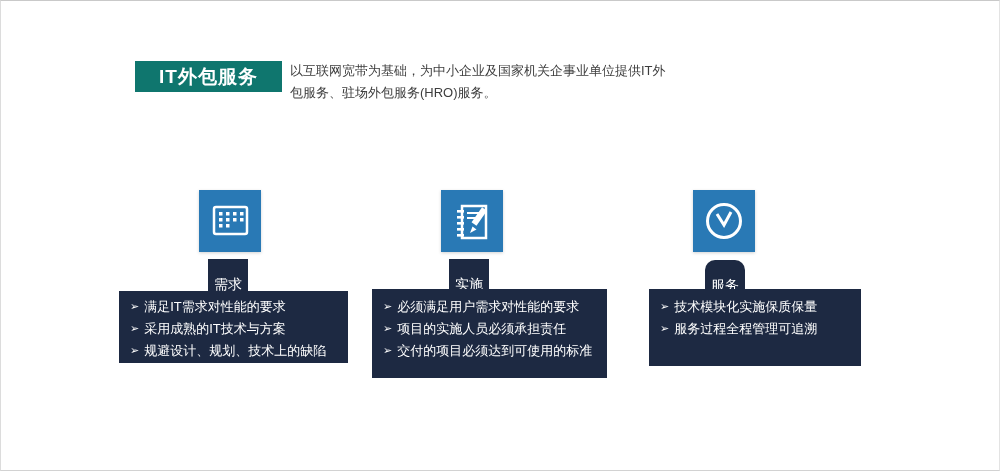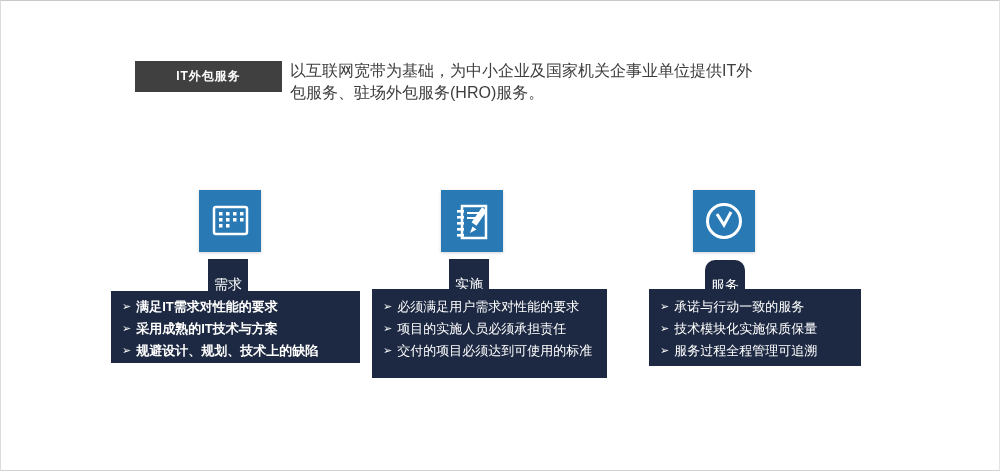--- a/index.html
+++ b/index.html
@@ -10,27 +10,27 @@
     background:#ffffff;
     border-top:1px solid #c9c9c9;
     border-left:1px solid #dcdcdc;
     border-right:1px solid #e3e3e3;
     border-bottom:1px solid #d2d2d2;
     font-family:"Liberation Sans","DejaVu Sans",sans-serif;
     overflow:hidden;
   }
   .title-box{
     position:absolute;left:134px;top:60px;width:147px;height:31px;
-    background:#404040;color:#ffffff;
-    font-size:12px;font-weight:bold;letter-spacing:1px;
+    background:#0f766e;color:#ffffff;
+    font-size:19px;font-weight:bold;letter-spacing:1px;
     line-height:31px;text-align:center;
   }
   .desc{
     position:absolute;left:289px;top:59px;
-    font-size:16px;line-height:22px;color:#3d3d3d;
+    font-size:13px;line-height:22px;color:#3d3d3d;
     white-space:nowrap;
   }
   .tile{
     position:absolute;top:189px;width:62px;height:62px;
     background:#2979b5;
     box-shadow:0 1px 3px rgba(0,0,0,0.18);
   }
   .tile svg{display:block;}
   .tile-1{left:198px;}
   .tile-2{left:440px;}
@@ -44,21 +44,21 @@
   .tag-2{left:448px;top:258px;}
   .tag-3{left:704px;top:259px;border-radius:10px;}
   .list-box{
     position:absolute;box-sizing:border-box;
     background:#1d2942;color:#ffffff;
     font-size:13px;line-height:21px;
   }
   .list-box ul{margin:0;padding:0;list-style:none;}
   .list-box li{white-space:nowrap;}
   .bullet{font-size:11px;margin-right:5px;position:relative;top:-1px;}
-  .box-1{left:110px;top:290px;width:249px;height:72px;padding:5px 0 0 11px;font-weight:bold;}
+  .box-1{left:118px;top:290px;width:229px;height:72px;padding:5px 0 0 11px;}
   .box-2{left:371px;top:288px;width:235px;height:89px;padding:7px 0 0 11px;}
   .box-3{left:648px;top:288px;width:212px;height:77px;padding:7px 0 0 11px;}
 </style>
 </head>
 <body>
 
 <div class="page">
 
   <div class="title-box">IT外包服务</div>
   <div class="desc">
@@ -127,19 +127,18 @@
     <span>
       <svg width="62" height="62" viewBox="0 0 62 62">
         <circle cx="31" cy="31" r="16.5" fill="none" stroke="#ffffff" stroke-width="3"></circle>
         <polyline points="24,24 31,35 38,22" fill="none" stroke="#ffffff" stroke-width="3"></polyline>
       </svg>
     </span>
   </div>
   <div class="tag tag-3">服务</div>
   <div class="list-box box-3">
     <ul>
-      <li><span class="bullet">➢</span><span>承诺与行动一致的服务</span></li>
       <li><span class="bullet">➢</span><span>技术模块化实施保质保量</span></li>
       <li><span class="bullet">➢</span><span>服务过程全程管理可追溯</span></li>
     </ul>
   </div>
 
 </div>
 
 </body></html>

